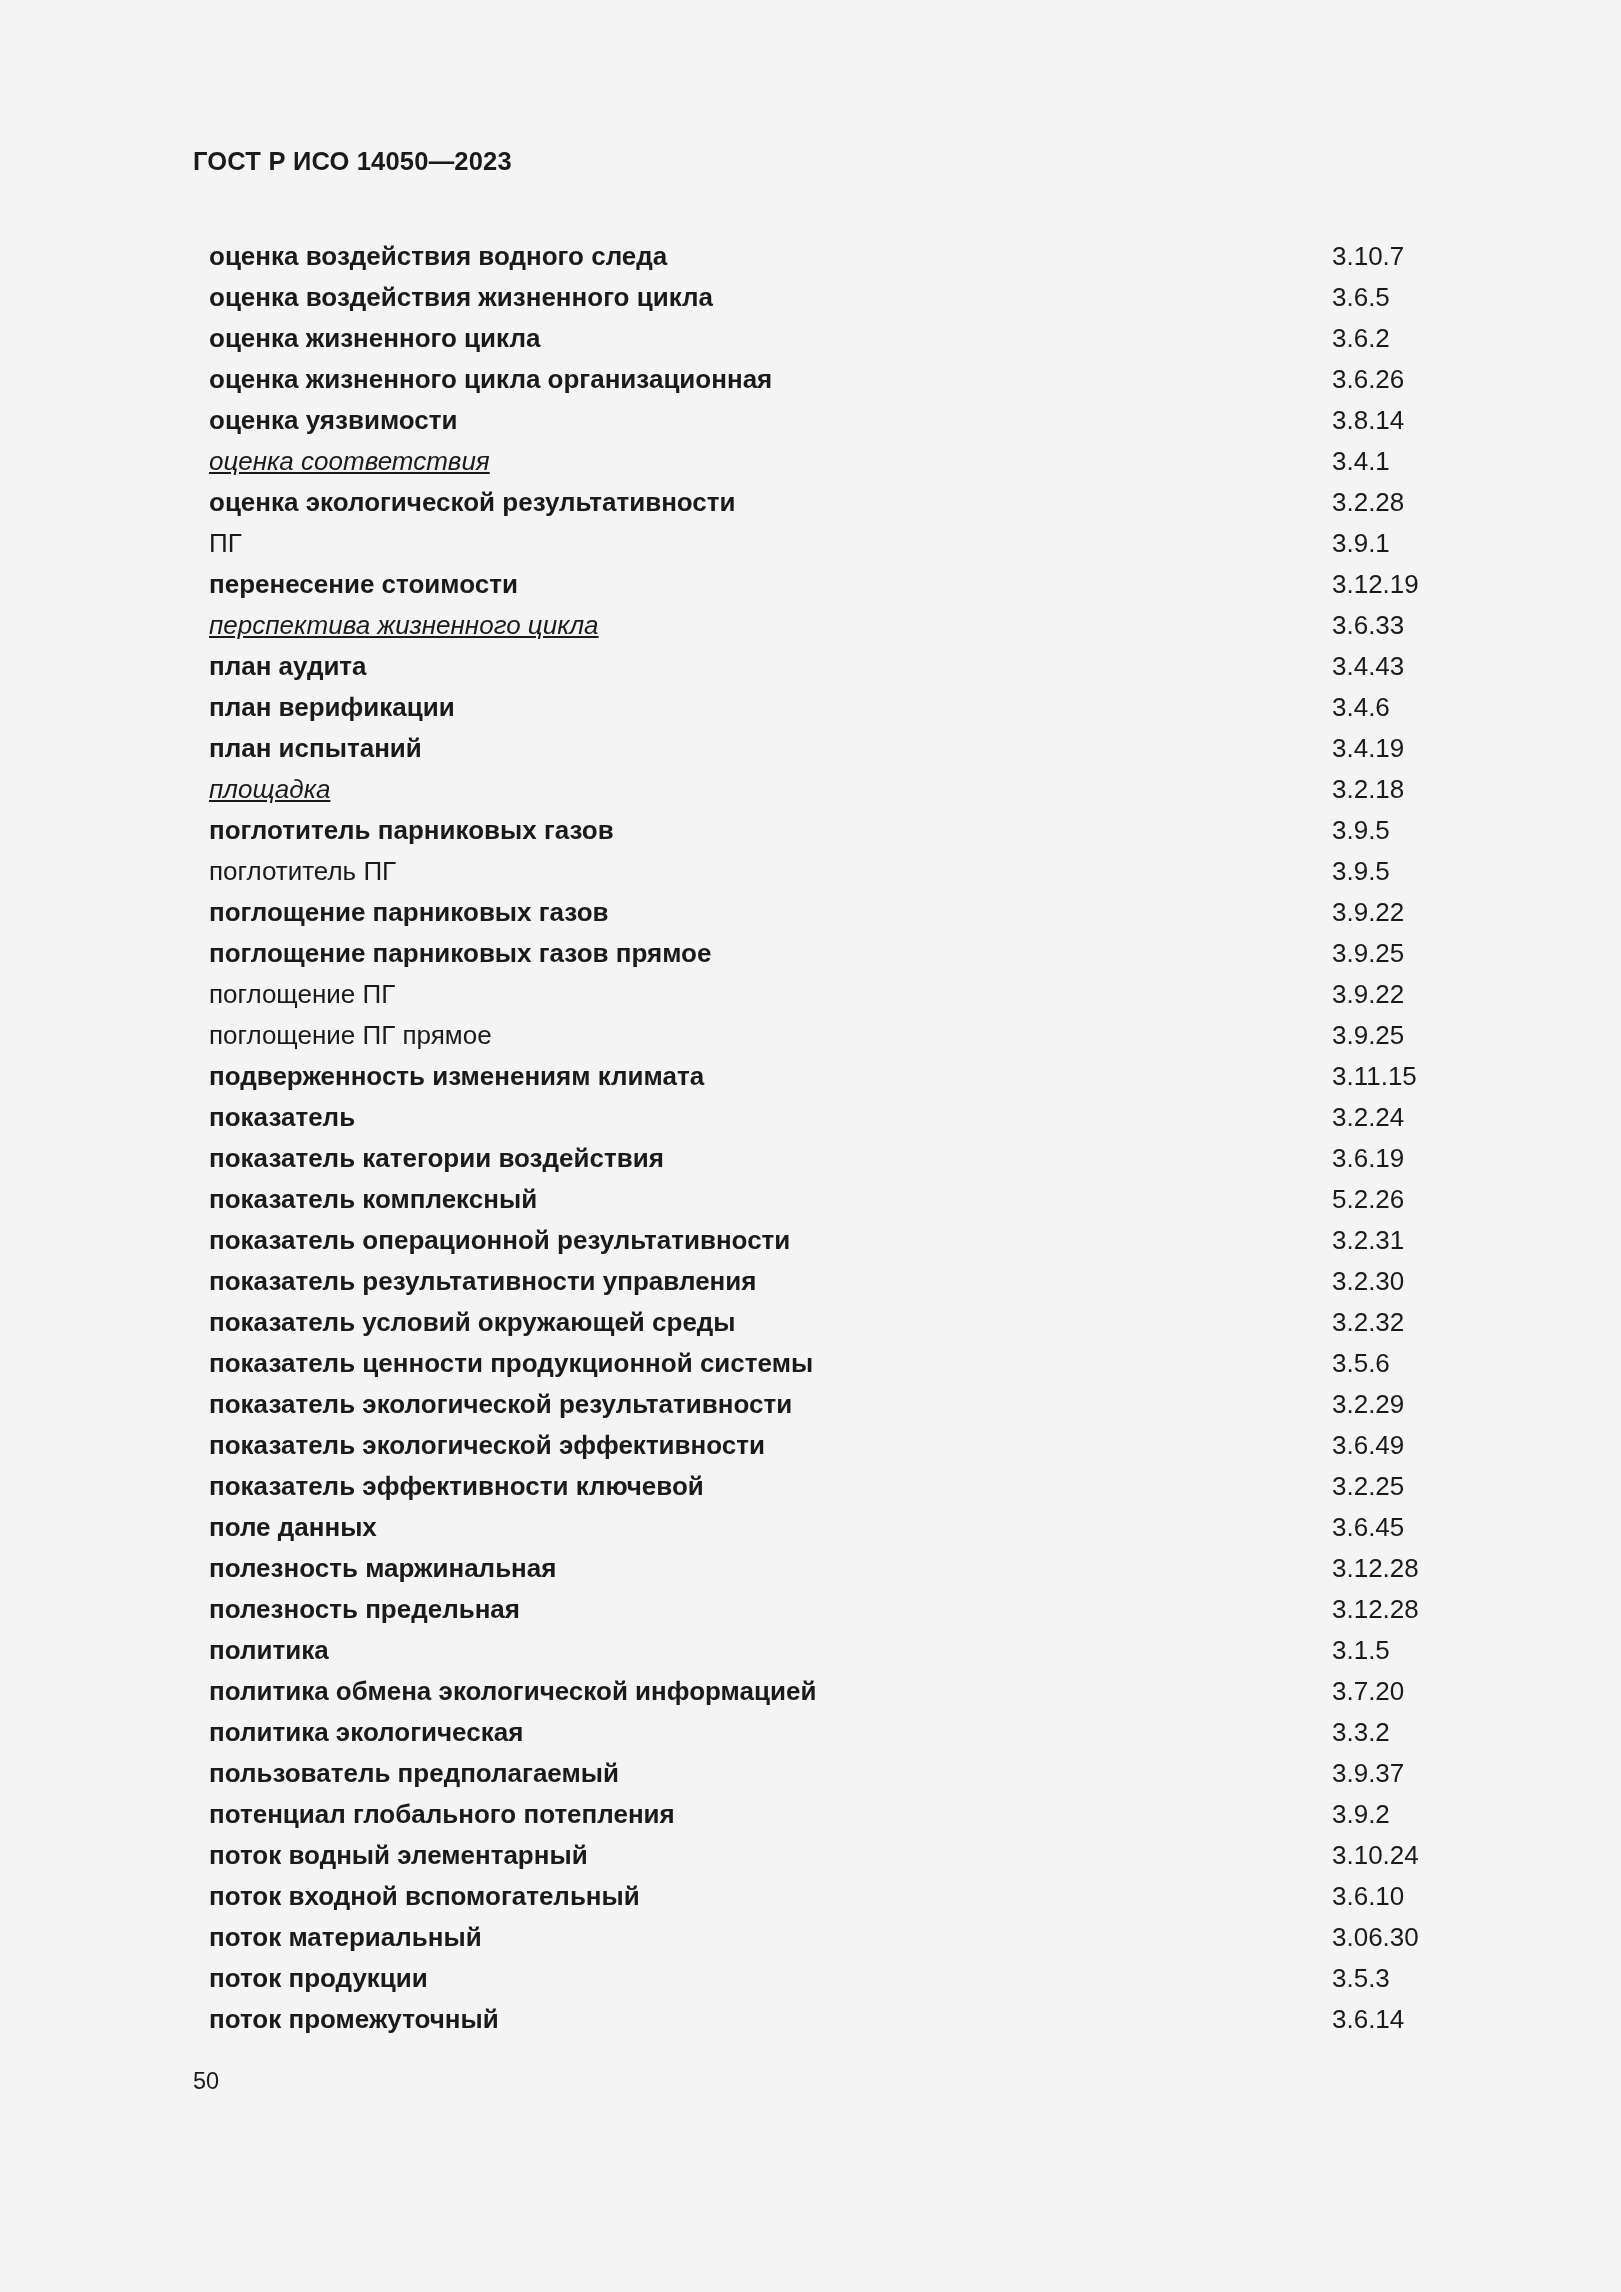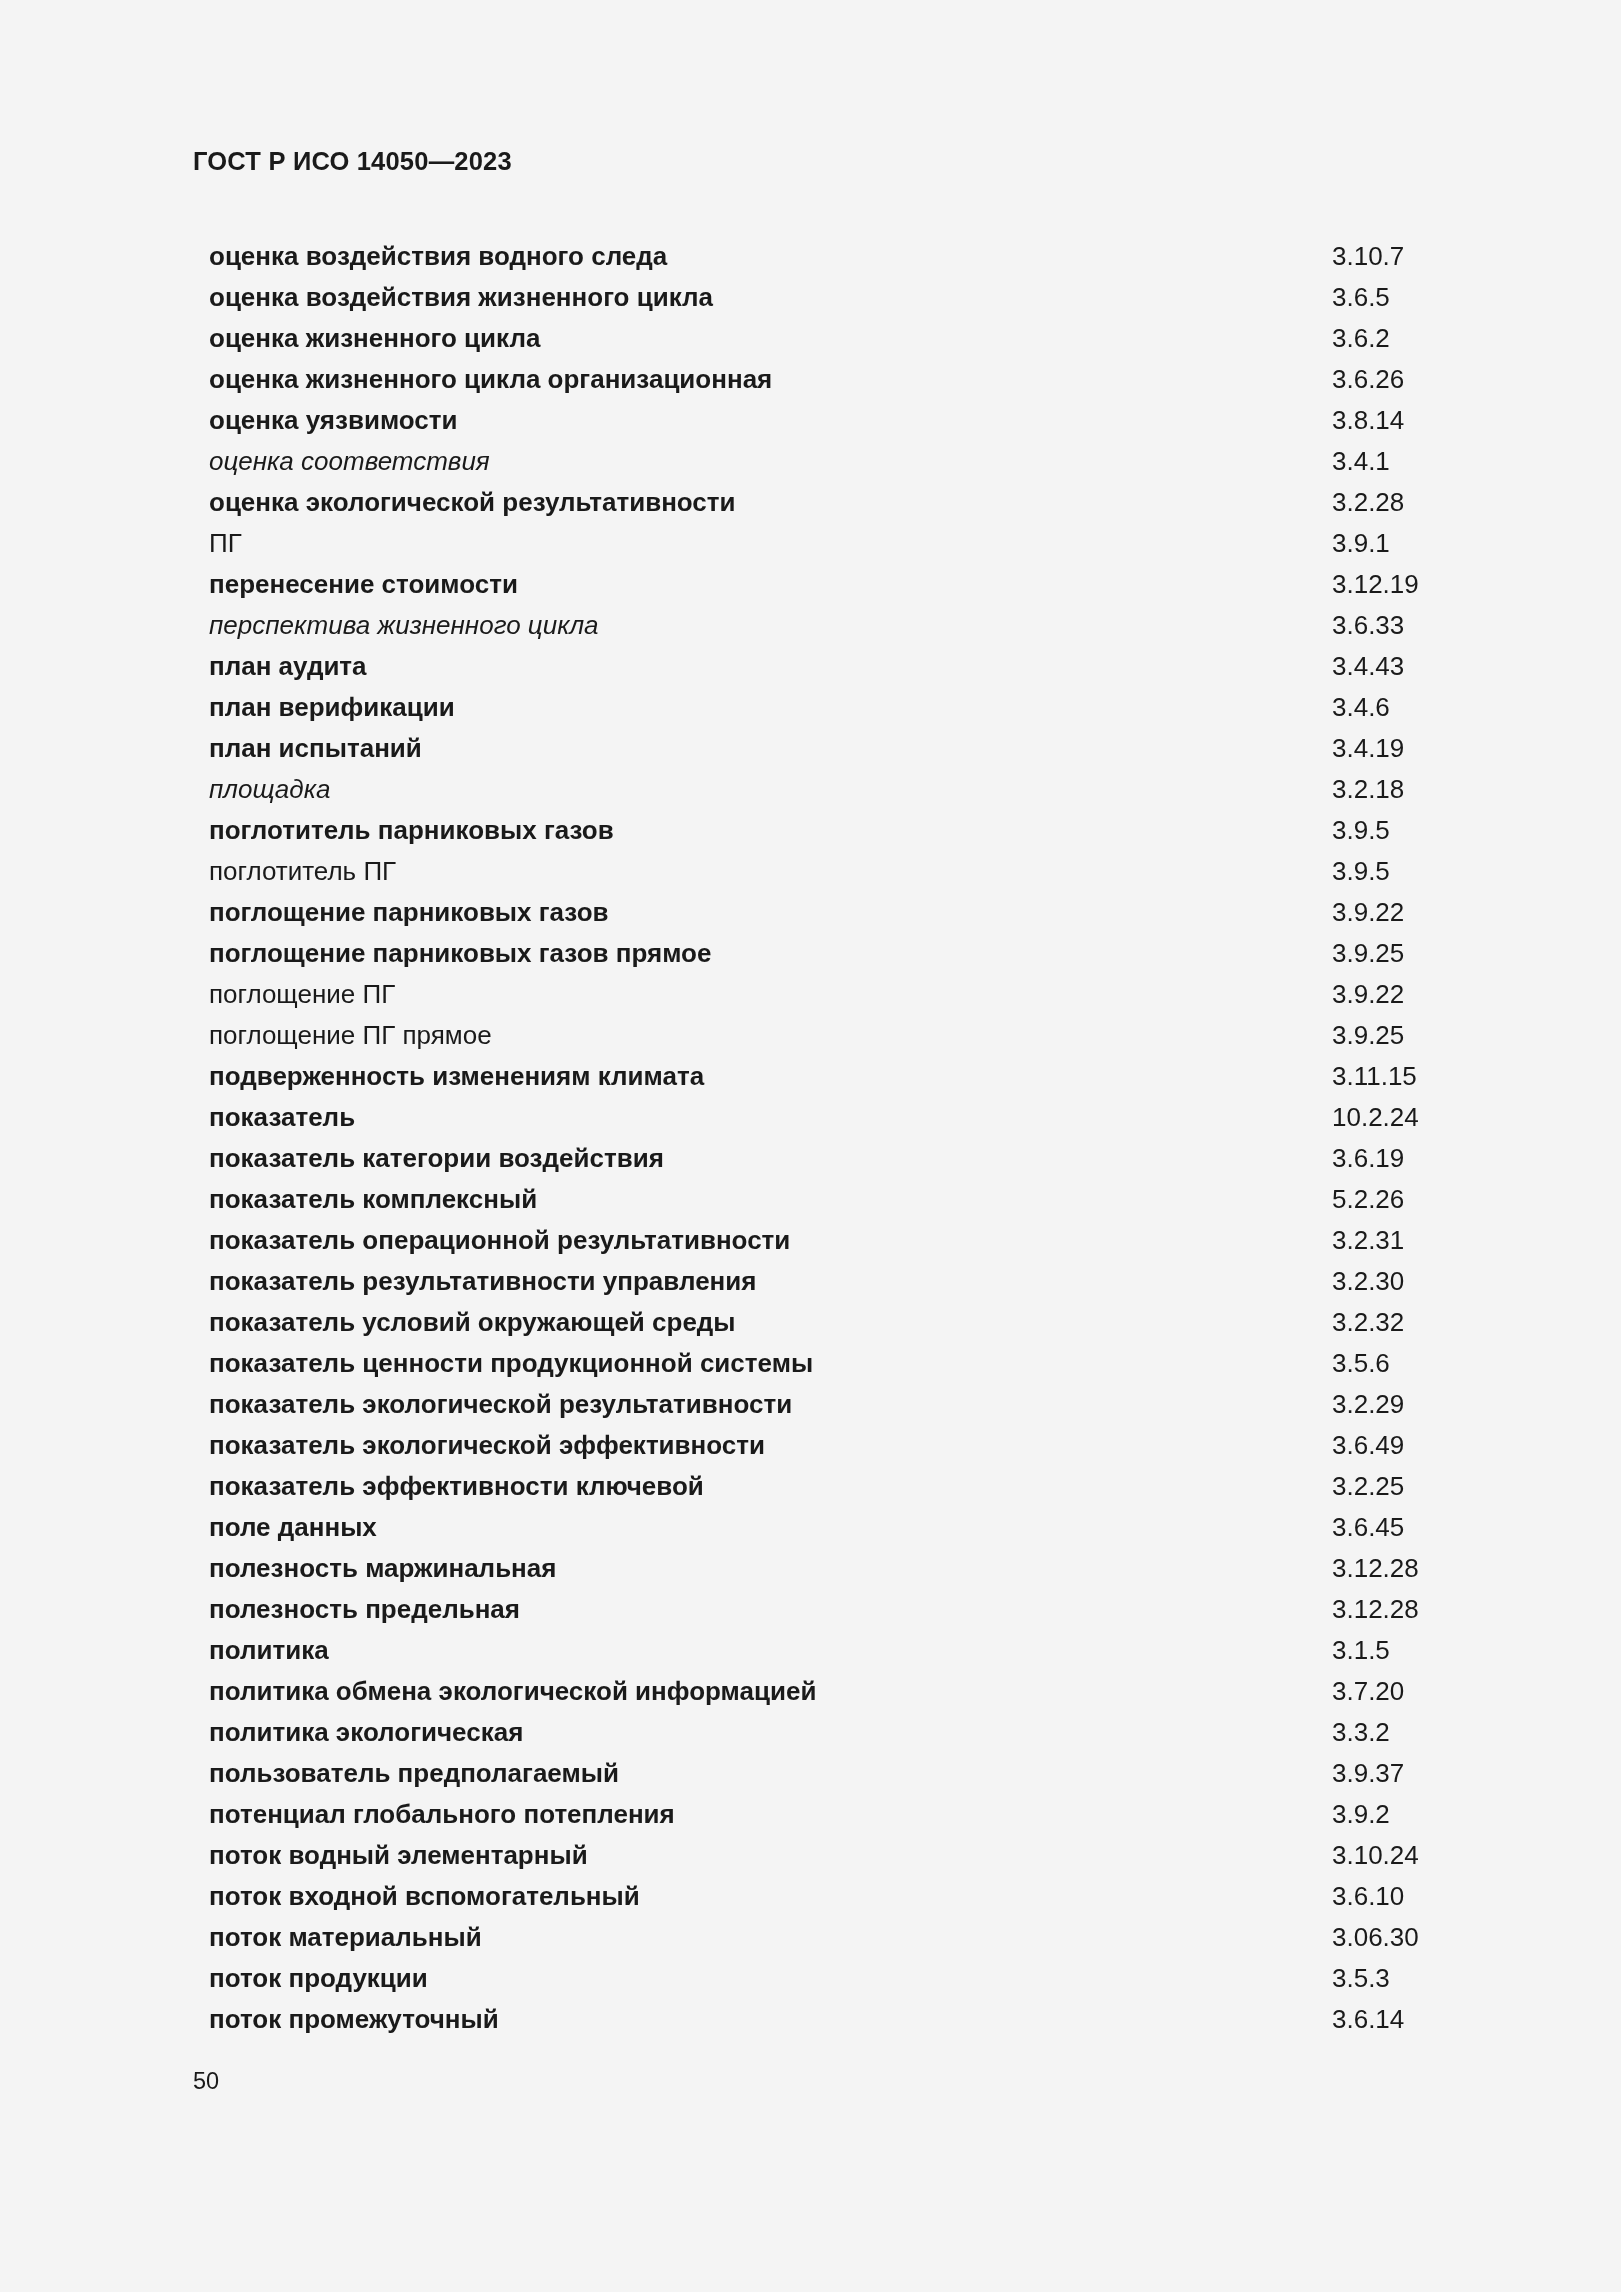--- a/index.html
+++ b/index.html
@@ -4,21 +4,21 @@
 <style>
   html, body { margin:0; padding:0; }
   body { width:1621px; height:2293px; background:#f4f4f4; position:relative; overflow:hidden;
          font-family:"Liberation Sans", sans-serif; color:#1a1a1a; }
   .hdr { position:absolute; left:193px; top:147px; font-size:25.5px; font-weight:bold; letter-spacing:0.2px;text-align:right; }
   .list { position:absolute; left:209px; top:239px; width:1235px; }
   .row { height:41px; position:relative; font-size:26px; line-height:35px; }
   .term { position:absolute; left:0; top:0; white-space:nowrap; }
   .ref { position:absolute; left:1123px; top:0; white-space:nowrap; }
   .b { font-weight:bold; }
-  .i { font-style:italic; }
+  .i { font-style:italic;text-decoration:underline; }
   .pn { position:absolute; left:193px; top:2068px; font-size:23.5px; }
 </style>
 </head>
 <body>
 
 <div class="hdr">ГОСТ Р ИСО 14050—2023</div>
 
 <div class="list" id="list">
     <div class="row">
       <span class="term b">оценка воздействия водного следа</span>
@@ -99,21 +99,21 @@
     <div class="row">
       <span class="term">поглощение ПГ прямое</span>
       <span class="ref">3.9.25</span>
     </div>
     <div class="row">
       <span class="term b">подверженность изменениям климата</span>
       <span class="ref">3.11.15</span>
     </div>
     <div class="row">
       <span class="term b">показатель</span>
-      <span class="ref">10.2.24</span>
+      <span class="ref">3.2.24</span>
     </div>
     <div class="row">
       <span class="term b">показатель категории воздействия</span>
       <span class="ref">3.6.19</span>
     </div>
     <div class="row">
       <span class="term b">показатель комплексный</span>
       <span class="ref">5.2.26</span>
     </div>
     <div class="row">

